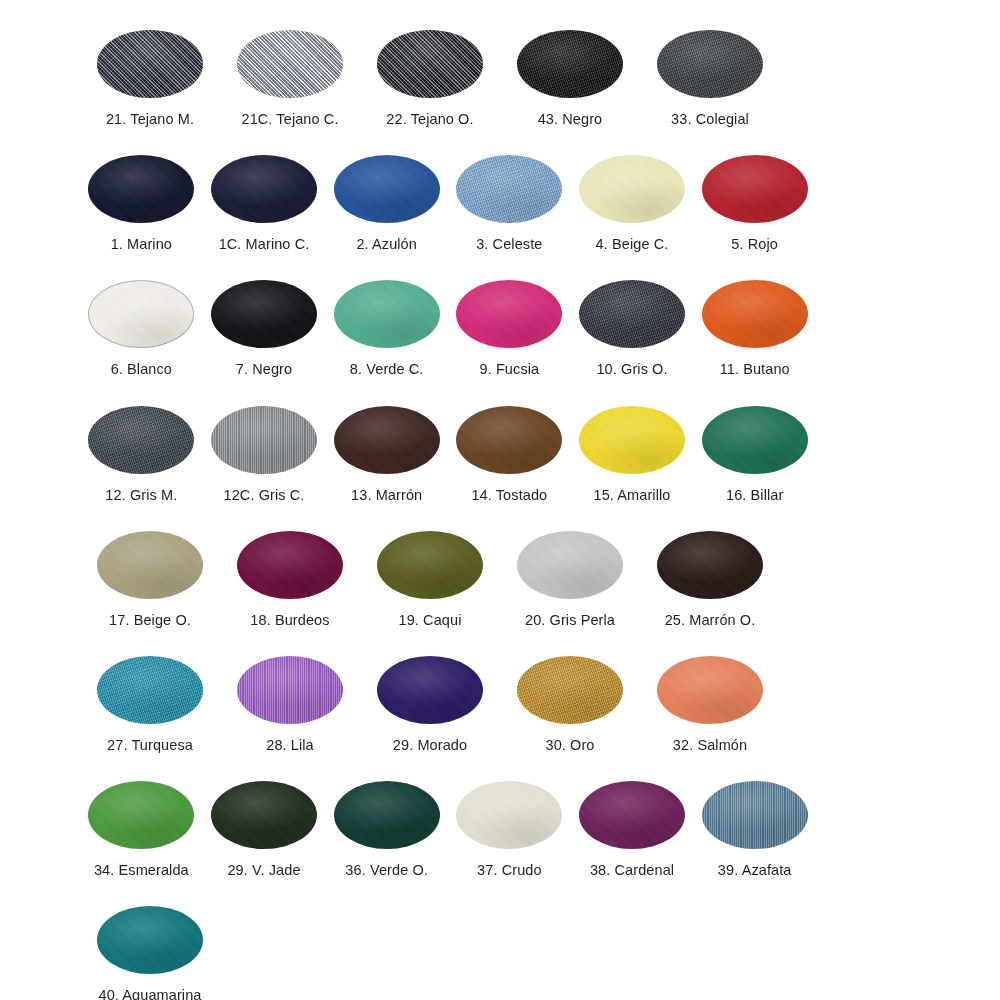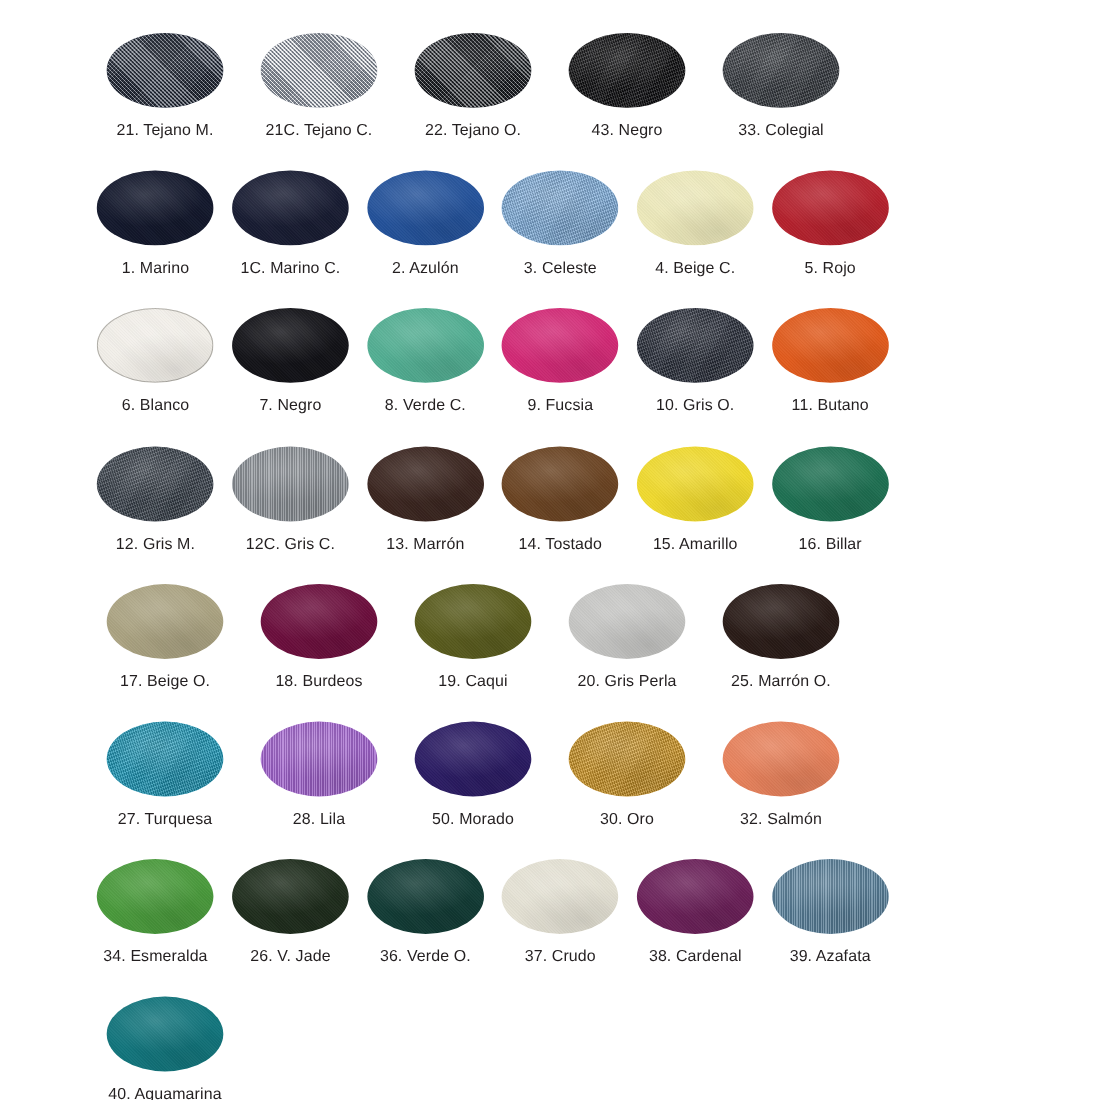--- a/index.html
+++ b/index.html
@@ -351,21 +351,21 @@
       <div class="swatch-cell">
         <div class="swatch-oval-wrap">
           <div class="swatch-oval tex-rib" title="28. Lila" style="background: rgb(160, 99, 204);"></div>
         </div>
         <div class="swatch-label">28. Lila</div>
       </div>
       <div class="swatch-cell">
         <div class="swatch-oval-wrap">
           <div class="swatch-oval tex-plain" title="29. Morado" style="background: rgb(43, 28, 99);"></div>
         </div>
-        <div class="swatch-label">50. Morado</div>
+        <div class="swatch-label">29. Morado</div>
       </div>
       <div class="swatch-cell">
         <div class="swatch-oval-wrap">
           <div class="swatch-oval tex-heather" title="30. Oro" style="background: rgb(205, 151, 43);"></div>
         </div>
         <div class="swatch-label">30. Oro</div>
       </div>
       <div class="swatch-cell">
         <div class="swatch-oval-wrap">
           <div class="swatch-oval tex-plain" title="32. Salmón" style="background: rgb(230, 129, 91);"></div>
@@ -378,21 +378,21 @@
       <div class="swatch-cell">
         <div class="swatch-oval-wrap">
           <div class="swatch-oval tex-plain" title="34. Esmeralda" style="background: rgb(74, 154, 60);"></div>
         </div>
         <div class="swatch-label">34. Esmeralda</div>
       </div>
       <div class="swatch-cell">
         <div class="swatch-oval-wrap">
           <div class="swatch-oval tex-plain" title="35. V. Jade" style="background: rgb(31, 45, 29);"></div>
         </div>
-        <div class="swatch-label">26. V. Jade</div>
+        <div class="swatch-label">29. V. Jade</div>
       </div>
       <div class="swatch-cell">
         <div class="swatch-oval-wrap">
           <div class="swatch-oval tex-plain" title="36. Verde O." style="background: rgb(18, 59, 53);"></div>
         </div>
         <div class="swatch-label">36. Verde O.</div>
       </div>
       <div class="swatch-cell">
         <div class="swatch-oval-wrap">
           <div class="swatch-oval tex-plain" title="37. Crudo" style="background: rgb(228, 225, 212);"></div>

